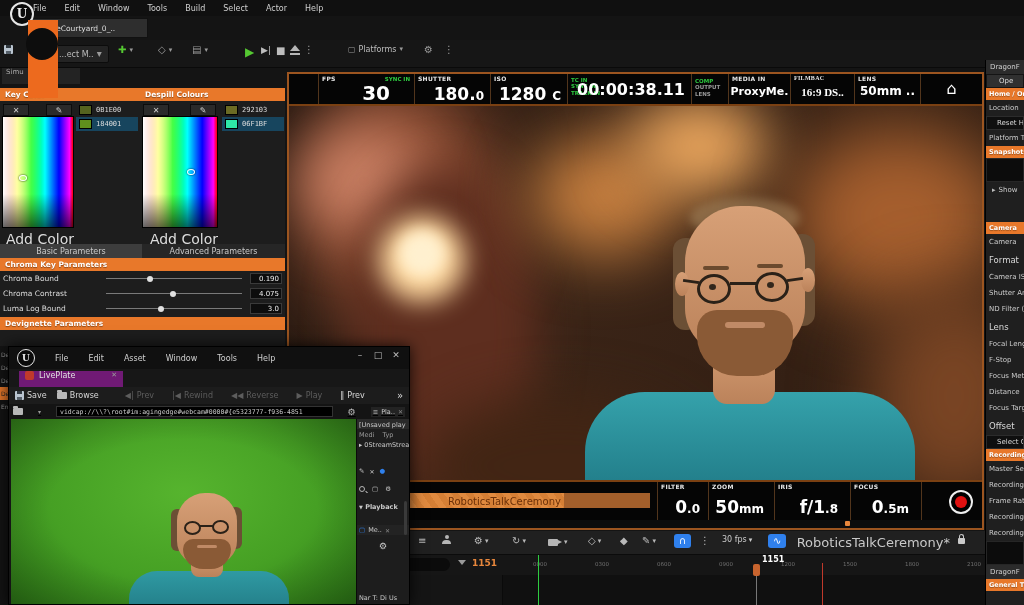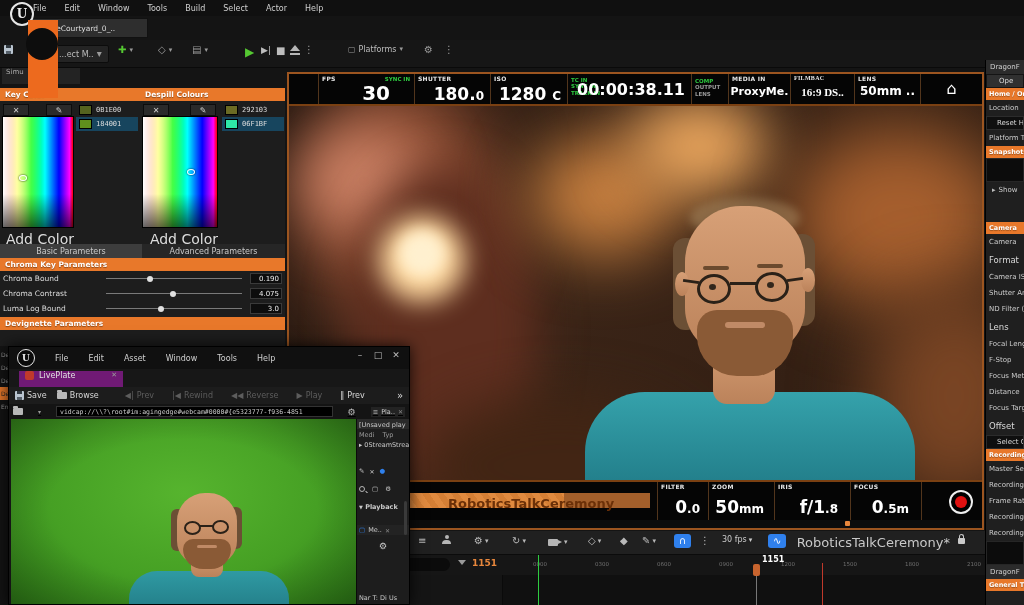--- a/index.html
+++ b/index.html
@@ -64,21 +64,21 @@
   .cv .sm { font-size:12px; }
   .cv-mid { position:absolute; left:0; right:0; bottom:6px; text-align:center; color:#fff; font-weight:bold; font-size:11px; }
   .gflag { color:#2ecc40; font-weight:bold; font-size:5.5px; line-height:1.15; }
   .greyflag { color:#9a9a9a; font-weight:bold; font-size:5.5px; line-height:1.15; }
   .scene { position:absolute; left:0; top:32px; width:693px; height:374px; overflow:hidden; background:linear-gradient(120deg,#241710,#3a2417 45%,#2e1c11); }
   .blob { position:absolute; border-radius:50%; }
   .strip { position:absolute; left:0; top:446px; width:100%; height:8px; background:#0c0c0c; }
 
   .prog { position:absolute; left:121px; top:11px; width:240px; height:15px; background:#a35f2b; }
   .prog-in { position:absolute; left:0; top:0; height:100%; width:64%; background:repeating-linear-gradient(55deg,#e08a3f 0 6px,#d57f35 6px 12px); }
-  .prog-t { position:absolute; left:38px; top:3px; font-size:13px; color:#6b3008;font-weight:bold; }
+  .prog-t { position:absolute; left:38px; top:3px; font-size:10px; color:#6b3008; }
 
   .rec-outer { position:absolute; left:660px; top:8px; width:24px; height:24px; border:2px solid #efefef; border-radius:50%; background:#000; }
   .rec-inner { position:absolute; left:4px; top:4px; width:12px; height:12px; border-radius:50%; background:#e01010; }
 
   
   .seq-bar { left:390px; top:531px; width:595px; height:24px; background:#202020; border-bottom:1px solid #0b0b0b; }
   .seq-ic { position:absolute; top:4px; color:#b9b9b9; font-size:10px; display:flex; align-items:center; gap:2px; }
   .blue-btn { background:#2f80ed; color:#fff; border-radius:3px; padding:1px 5px; font-size:10px; line-height:1.2; }
   .timeline { left:390px; top:555px; width:595px; height:50px; background:#161616; }
   .tl-field { position:absolute; left:12px; top:3px; width:48px; height:13px; background:#0b0b0b; border-radius:7px; }

